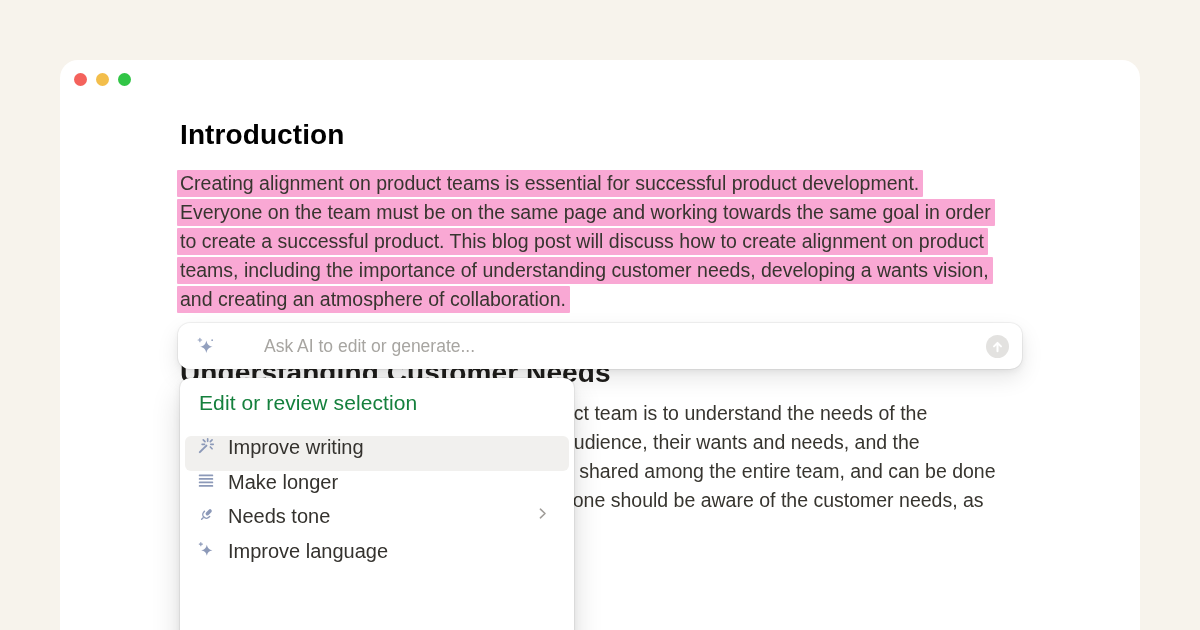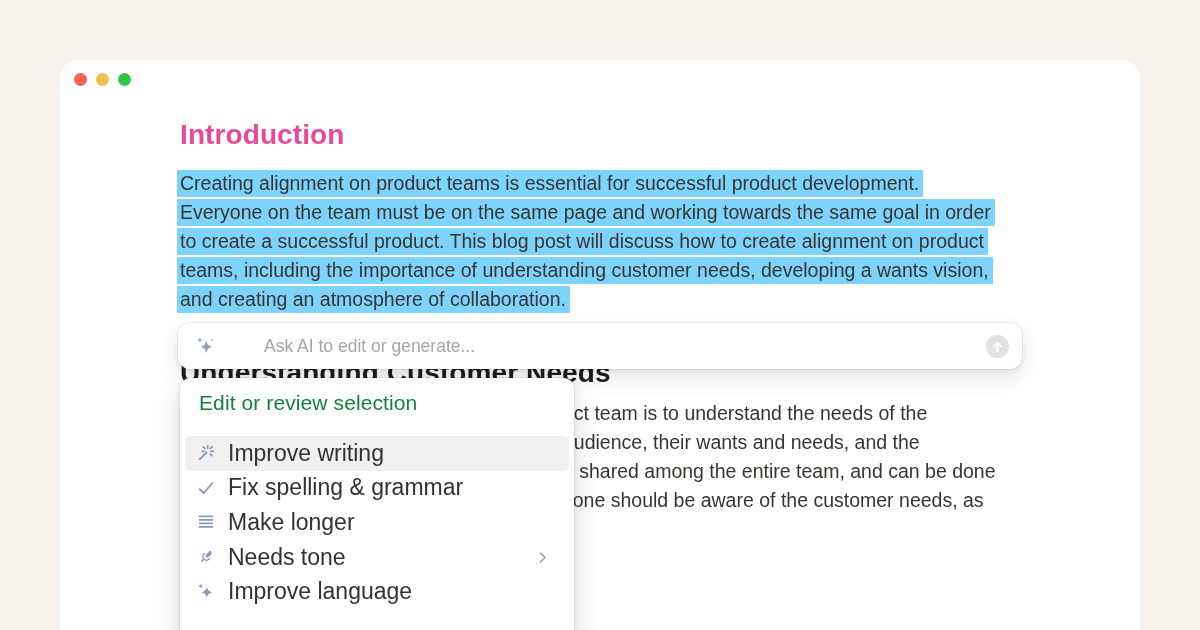--- a/index.html
+++ b/index.html
@@ -11,26 +11,26 @@
   .card { position:absolute; left:60px; top:60px; width:1080px; height:600px;
           background:#FFFFFF; border-radius:18px; }
 
   .traffic { position:absolute; left:14px; top:13px; display:flex; gap:9px; }
   .dot { width:13px; height:13px; border-radius:50%; }
   .dot.red    { background:#F4625C; }
   .dot.yellow { background:#F3BE4B; }
   .dot.green  { background:#31C546; }
 
   .doc-h1 { position:absolute; left:120px; top:58px; font-size:28px; line-height:34px;
-            font-weight:700; color:#ec4899; letter-spacing:.1px; white-space:nowrap; }
+            font-weight:700; color:#000000; letter-spacing:.1px; white-space:nowrap; }
 
   .para1 { position:absolute; left:120px; top:109px; font-size:19.5px; line-height:29px;
            color:#37352F; }
   .para1 .line { height:29px; white-space:nowrap; }
-  .hl { background:#7dd3fc; padding:2px 4px 3px 3px; margin-left:-3px; border-radius:1px; }
+  .hl { background:#f9a8d4; padding:2px 4px 3px 3px; margin-left:-3px; border-radius:1px; }
 
   .doc-h2 { position:absolute; left:120px; top:296px; font-size:28px; line-height:34px;
             font-weight:700; color:#1E1D1B; letter-spacing:.1px; white-space:nowrap; z-index:1; }
 
   .para2 { position:absolute; left:503px; top:339px; font-size:19.5px; line-height:29px;
            color:#37352F; z-index:1; }
   .para2 .line { height:29px; white-space:nowrap; }
 
   .ai-bar { position:absolute; left:118px; top:263px; width:844px; height:46px;
             background:#FFFFFF; border-radius:12px; z-index:3;
@@ -41,22 +41,22 @@
               font-family:"Liberation Sans", sans-serif; font-size:17.5px; color:#37352F;margin-left:36px; }
   .ai-input::placeholder { color:#A7A5A1; opacity:1; }
   .ai-send { width:23px; height:23px; border:none; padding:0; background:transparent;
              flex:none; cursor:pointer; display:flex; }
 
   .menu { position:absolute; left:120px; top:318px; width:394px; height:278px;
           background:#FFFFFF; border-radius:10px; z-index:4; padding-top:11px;
           box-shadow:0 0 0 1px rgba(15,15,15,.05), 0 3px 8px rgba(15,15,15,.08), 0 14px 30px rgba(15,15,15,.14); }
   .menu-label { margin:2px 0 21px 19px; font-size:21px; font-weight:500; color:#15803d;
                 letter-spacing:.1px; }
-  .menu-item { display:flex; align-items:center; height:34.6px; padding:0 16px; gap:12px;
-               font-size:23px; color:#34322E; cursor:pointer; }
+  .menu-item { display:flex; align-items:flex-start; height:34.6px; padding:0 16px; gap:12px;
+               font-size:20px; color:#34322E; cursor:pointer; }
   .menu-item.hl-row { margin:0 5px; padding:0 11px; background:#F1F0EE; border-radius:6px; }
   .mi { width:20px; height:20px; flex:none; display:flex; }
   .mi svg, .spark svg, .ai-send svg, .chev svg { width:100%; height:100%; }
   .mi-label { white-space:nowrap; }
   .chev { width:17px; height:17px; margin-left:auto; margin-right:7px; flex:none; display:flex; }
 </style>
 </head>
 <body>
 
 <div class="page">
@@ -110,28 +110,20 @@
       <div class="menu-item hl-row">
         <span class="mi">
           <svg viewBox="0 0 24 24" fill="none" stroke="#8C99B8" stroke-width="2" stroke-linecap="round">
             <path d="M14 3.4 V6.4 M17.2 6.8 L19.3 4.7 M17.7 10 H20.7 M17.2 13.2 L19.3 15.3 M10.8 6.8 L8.7 4.7 M10.3 10 H7.3"></path>
             <path d="M12.5 11.5 L4.6 19.4" stroke-width="2.4"></path>
           </svg>
         </span>
         <span class="mi-label">Improve writing</span>
       </div>
 
-      <div class="menu-item">
-        <span class="mi">
-          <svg viewBox="0 0 24 24" fill="none" stroke="#8C99B8" stroke-width="2.2" stroke-linecap="round" stroke-linejoin="round">
-            <path d="M4.5 13.5 L9.3 18.3 L19.5 6"></path>
-          </svg>
-        </span>
-        <span class="mi-label">Fix spelling &amp; grammar</span>
-      </div>
 
       <div class="menu-item">
         <span class="mi">
           <svg viewBox="0 0 24 24" fill="none" stroke="#8C99B8" stroke-width="2" stroke-linecap="round">
             <path d="M4.3 5.3 H19.7 M4.3 9.5 H19.7 M4.3 13.7 H19.7 M4.3 17.9 H19.7"></path>
           </svg>
         </span>
         <span class="mi-label">Make longer</span>
       </div>
 

